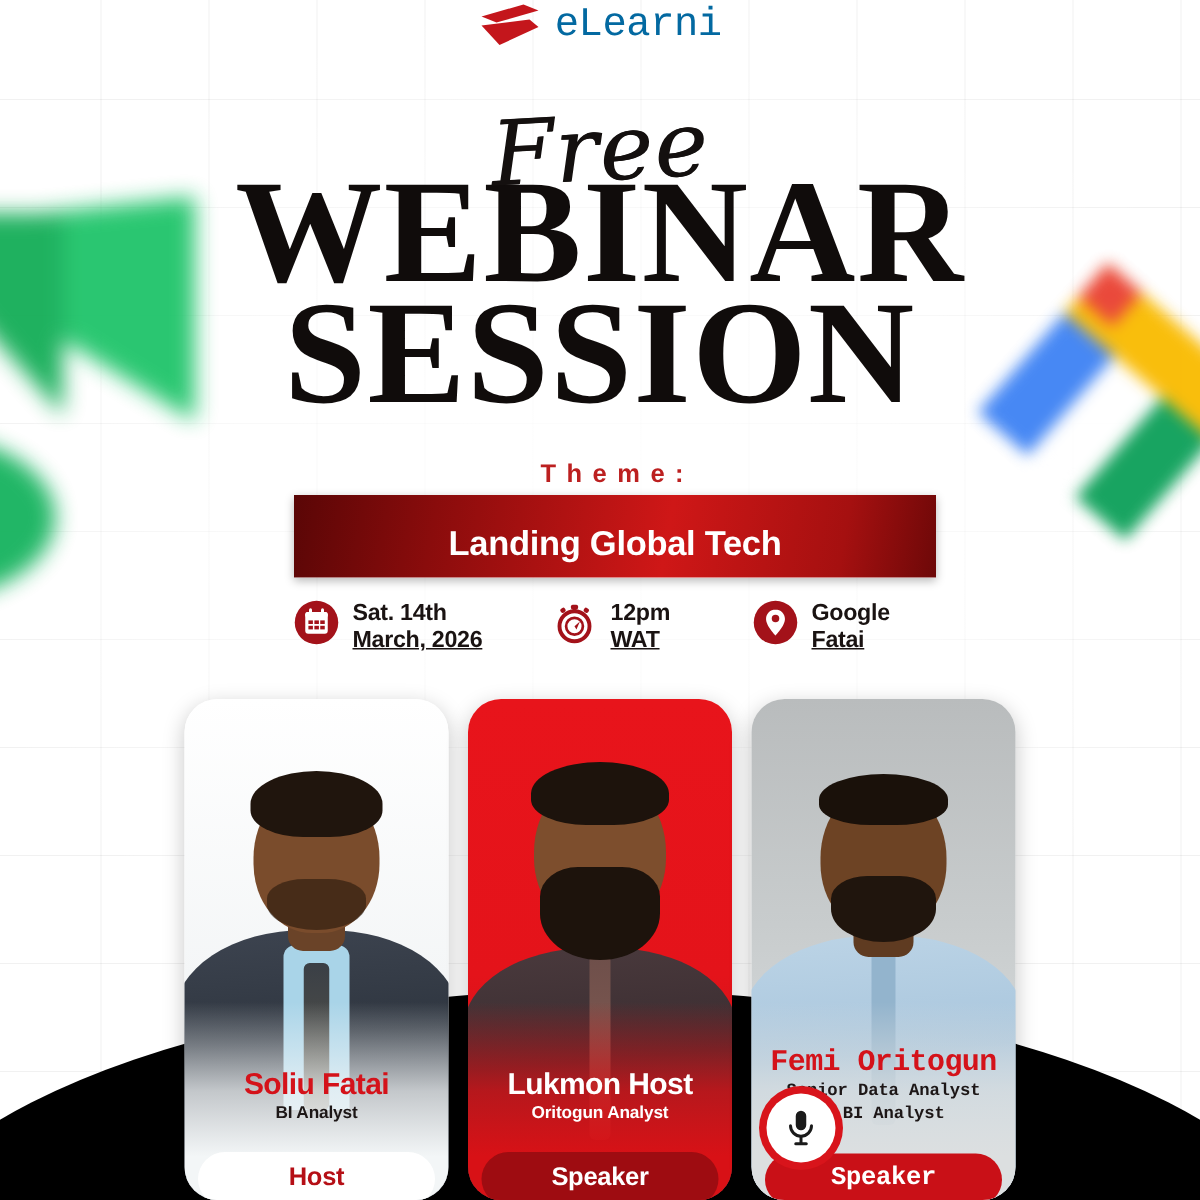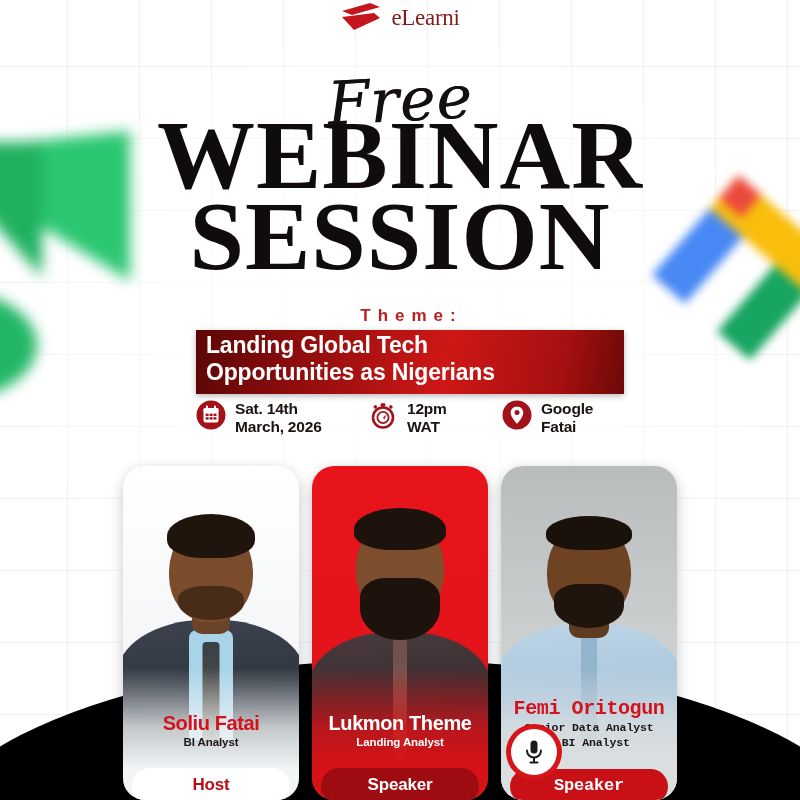--- a/index.html
+++ b/index.html
@@ -101,25 +101,25 @@
     right: 0;
     height: 34px;
     display: flex;
     align-items: center;
     justify-content: center;
     gap: 9px;
     z-index: 6;
   }
   .logo-mark { width: 42px; height: 30px; display: block; }
   .logo-text {
-    font-size: 23px;
+    font-size: 27px;
     font-weight: 400;
-    color: #7f1d1d;
+    color: #0369a1;
     letter-spacing: -0.3px;
-    font-family: Liberation Serif, serif;
+    font-family: Liberation Mono, monospace;
     line-height: 1;
   }
 
   
   .headline {
     position: absolute;
     top: 70px;
     left: 0; right: 0;
     z-index: 6;
     text-align: center;
@@ -169,25 +169,25 @@
     color: #bc2020;
     letter-spacing: 7px;
     z-index: 6;
     padding-left: 23px;
   }
   .theme-banner {
     position: absolute;
     top: 330px;
     left: 196px;
     width: 408px;
-    padding: 2px 10px 9px;
+    padding: 19px 10px 9px;
     background: linear-gradient(100deg, #5a0606 0%, #8a0c0c 22%, #cf1717 58%, #a51010 85%, #6d0808 100%);
     box-shadow: 0 2px 6px rgba(0,0,0,0.28);
     z-index: 6;
-    text-align: left;
+    text-align: center;
   }
   .theme-line {
     color: #ffffff;
     font-size: 23px;
     font-weight: 700;
     line-height: 1.16;
     letter-spacing: -0.2px;
   }
 
   
@@ -205,21 +205,21 @@
   .info-item.it1 { width: 134px; }
   .info-item.it2 { width: 106px; }
   .info-icon { width: 30px; height: 30px; flex: 0 0 30px; }
   .info-text {
     font-size: 15.5px;
     font-weight: 700;
     color: #1a1312;
     line-height: 1.14;
     letter-spacing: -0.2px;
   }
-  .info-text .l2 { display: block; }
+  .info-text .l2 { display: block; text-decoration: underline; }
 
   
   .cards {
     position: absolute;
     top: 466px;
     left: 0; right: 0;
     z-index: 5;
     display: flex;
     justify-content: center;
     gap: 13px;
@@ -392,21 +392,20 @@
 
   <div class="headline">
     <div class="free-script">Free</div>
     <div class="webinar">WEBINAR</div>
     <div class="session">SESSION</div>
   </div>
 
   <div class="theme-label">Theme:</div>
   <div class="theme-banner">
     <div class="theme-line">Landing Global Tech</div>
-    <div class="theme-line">Opportunities as Nigerians</div>
   </div>
 
   <div class="info-row">
 
     <div class="info-item it0">
       <svg class="info-icon" viewBox="0 0 30 30">
         <circle cx="15" cy="15" r="14.5" fill="#a3121a"></circle>
         <rect x="7.5" y="8" width="15" height="14.5" rx="2" fill="#ffffff"></rect>
         <rect x="7.5" y="8" width="15" height="4" rx="1.6" fill="#ffffff"></rect>
         <rect x="10" y="5.5" width="2" height="4" rx="1" fill="#ffffff"></rect>
@@ -480,22 +479,22 @@
       <div class="person">
         <div class="p-body" style="bottom:0; width:182px; height:168px; background:linear-gradient(175deg,#4a3a3d 0%,#3a2c30 45%,#53383c 100%);"></div>
         <div class="p-shirt" style="bottom:40px; width:14px; height:124px; background:linear-gradient(180deg,#6e4f4a,#8a5f56); border-radius:4px;"></div>
         <div class="p-neck" style="top:130px; width:40px; height:42px; background:#6b4426; border-radius:10px;"></div>
         <div class="p-head" style="top:50px; width:88px; height:104px; background:#7d4e2d;"></div>
         <div class="p-hair" style="top:42px; width:92px; height:42px; background:#1d130c;"></div>
         <div class="p-beard" style="top:112px; width:80px; height:62px; background:#1d130c; border-radius:38% 38% 60% 60%;"></div>
       </div>
       <div class="card-fade"></div>
       <div class="card-caption">
-        <div class="sp-name">Lukmon Theme</div>
-        <div class="sp-role">Landing Analyst</div>
+        <div class="sp-name">Lukmon Host</div>
+        <div class="sp-role">Oritogun Analyst</div>
       </div>
       <div class="sp-badge">Speaker</div>
     </div>
 
     <div class="card c2">
       <div class="person">
         <div class="p-body" style="bottom:0; width:188px; height:176px; background:linear-gradient(175deg,#bcd4e6 0%,#a9c6dd 45%,#c7dbea 100%);"></div>
         <div class="p-shirt" style="bottom:50px; width:16px; height:118px; background:#93b4cd; border-radius:4px;"></div>
         <div class="p-neck" style="top:132px; width:40px; height:40px; background:#5f3b21; border-radius:10px;"></div>
         <div class="p-head" style="top:56px; width:84px; height:100px; background:#6d4324;"></div>

